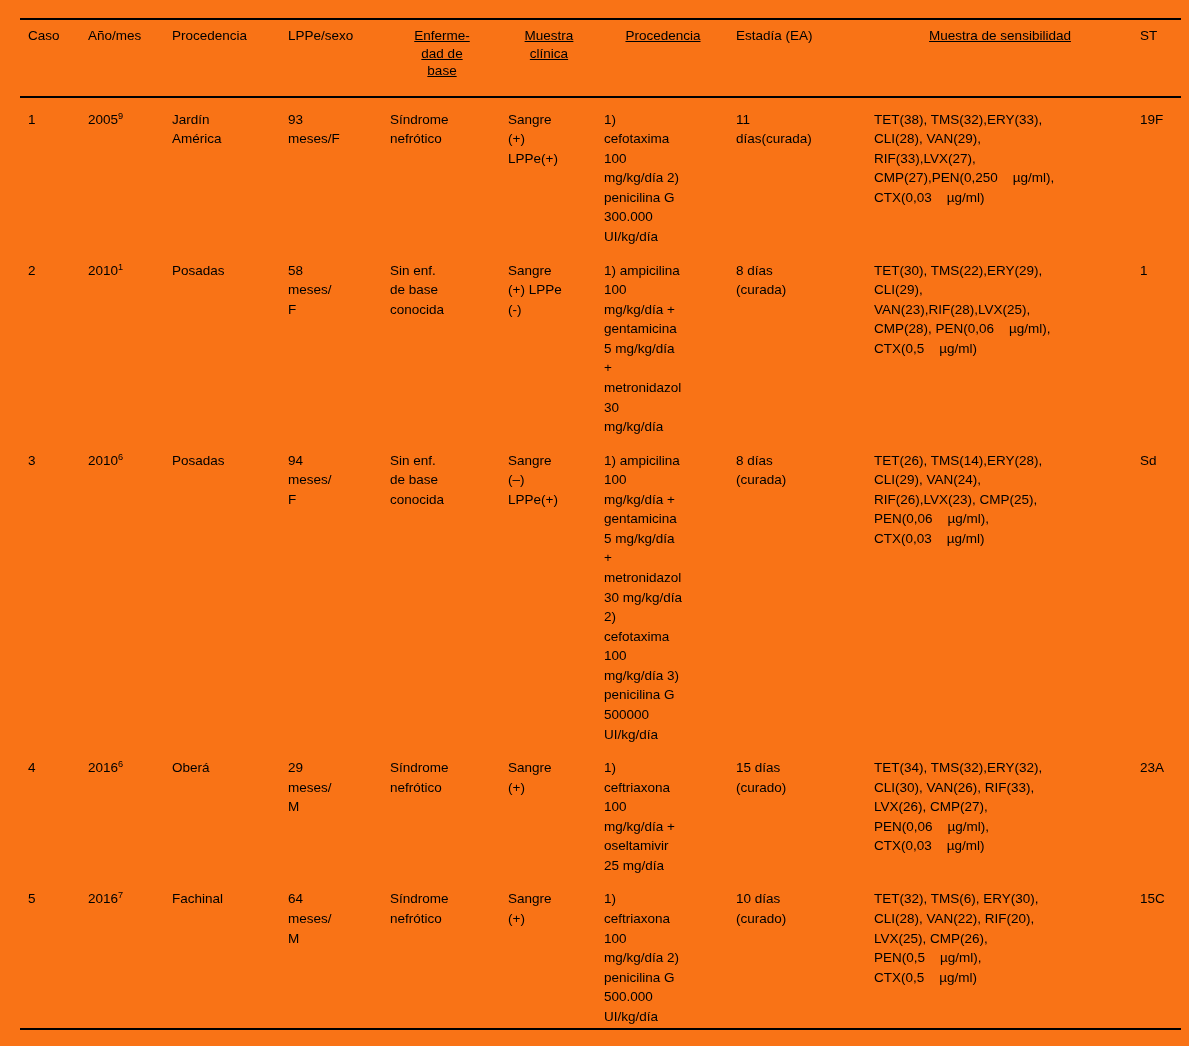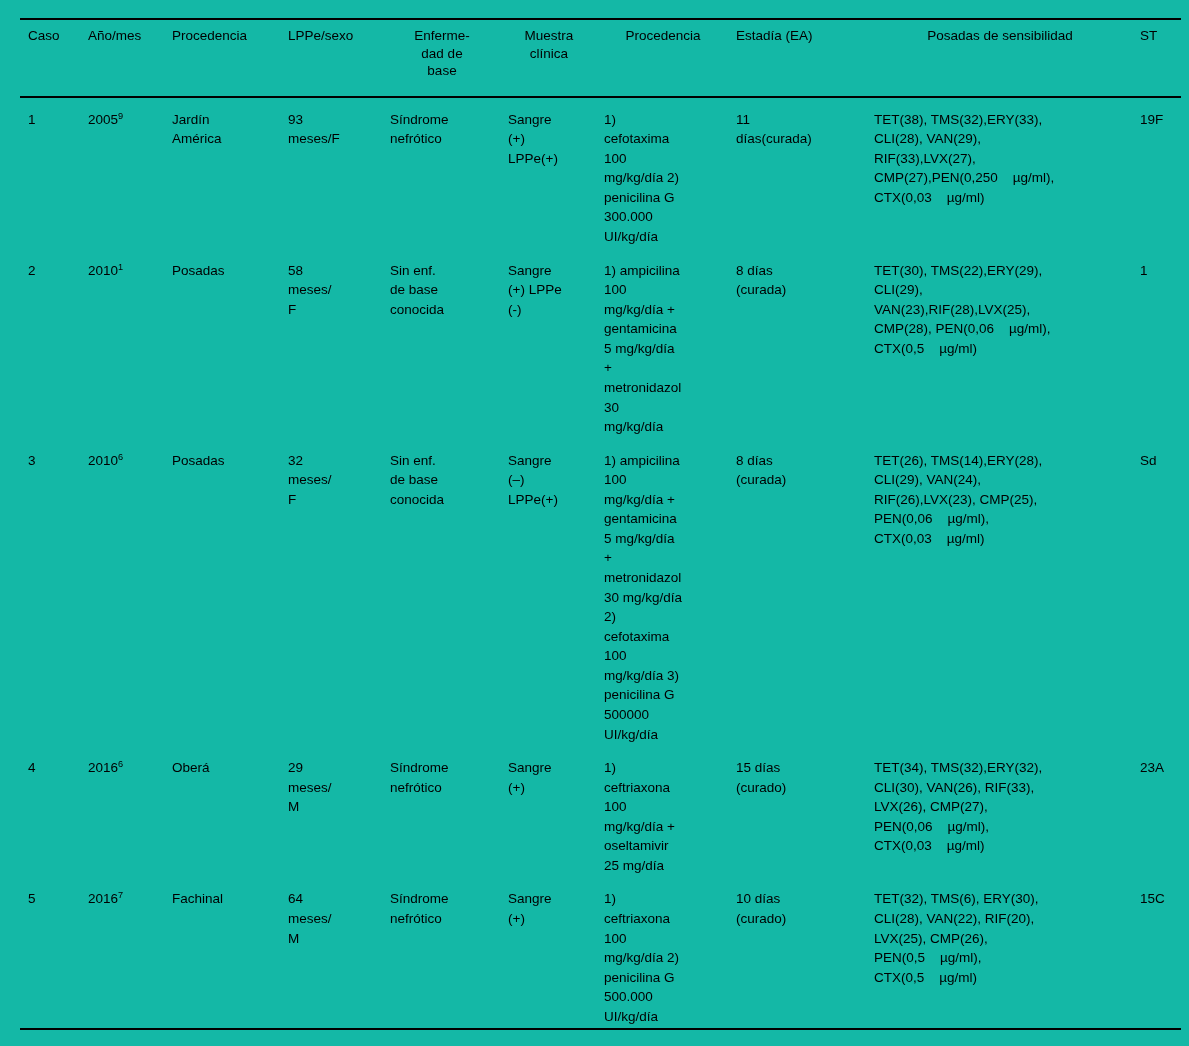--- a/index.html
+++ b/index.html
@@ -7,41 +7,41 @@
     margin: 0;
     padding: 0;
     background: #ffffff;
     color: #000000;
     font-family: "Liberation Sans", "DejaVu Sans", sans-serif;
   }
   .page {
     width: 1189px;
     height: 1046px;
     padding: 18px 20px 0 20px;
-    background: #14b8a6;
+    background: #f97316;
     overflow: hidden;
   }
   table.cases-table {
     border-collapse: collapse;
     table-layout: fixed;
     width: 1161px;
     border-top: 2px solid #000;
     border-bottom: 2px solid #000;
   }
   thead th {
     font-weight: normal;
     font-size: 13.5px;
     line-height: 1.3;
     vertical-align: top;
     text-align: left;
     padding: 7px 6px 16px 8px;
     white-space: pre-line;
     border-bottom: 2px solid #000;
   }
-  thead th.center { text-align: center; }
+  thead th.center { text-align: center; text-decoration: underline; }
   tbody td {
     font-size: 13.5px;
     line-height: 1.45;
     vertical-align: top;
     text-align: left;
     padding: 12px 6px 2px 8px;
     white-space: pre-wrap;
     word-wrap: break-word;
   }
   sup.ref {
@@ -73,21 +73,21 @@
         <th>Año/mes</th>
         <th>Procedencia</th>
         <th>LPPe/sexo</th>
         <th class="center">Enferme-
 dad de
 base</th>
         <th class="center">Muestra
 clínica</th>
         <th class="center">Procedencia</th>
         <th>Estadía (EA)</th>
-        <th class="center">Posadas de sensibilidad</th>
+        <th class="center">Muestra de sensibilidad</th>
         <th>ST</th>
       </tr>
     </thead>
     <tbody>
       <tr>
         <td>1</td>
         <td><span>2005</span><sup class="ref">9</sup></td>
         <td>Jardín
 América</td>
         <td>93
@@ -141,21 +141,21 @@
 CLI(29),
 VAN(23),RIF(28),LVX(25),
 CMP(28), PEN(0,06    µg/ml),
 CTX(0,5    µg/ml)</td>
         <td>1</td>
       </tr>
       <tr>
         <td>3</td>
         <td><span>2010</span><sup class="ref">6</sup></td>
         <td>Posadas</td>
-        <td>32
+        <td>94
 meses/
 F</td>
         <td>Sin enf.
 de base
 conocida</td>
         <td>Sangre
 (–)
 LPPe(+)</td>
         <td>1) ampicilina
 100

